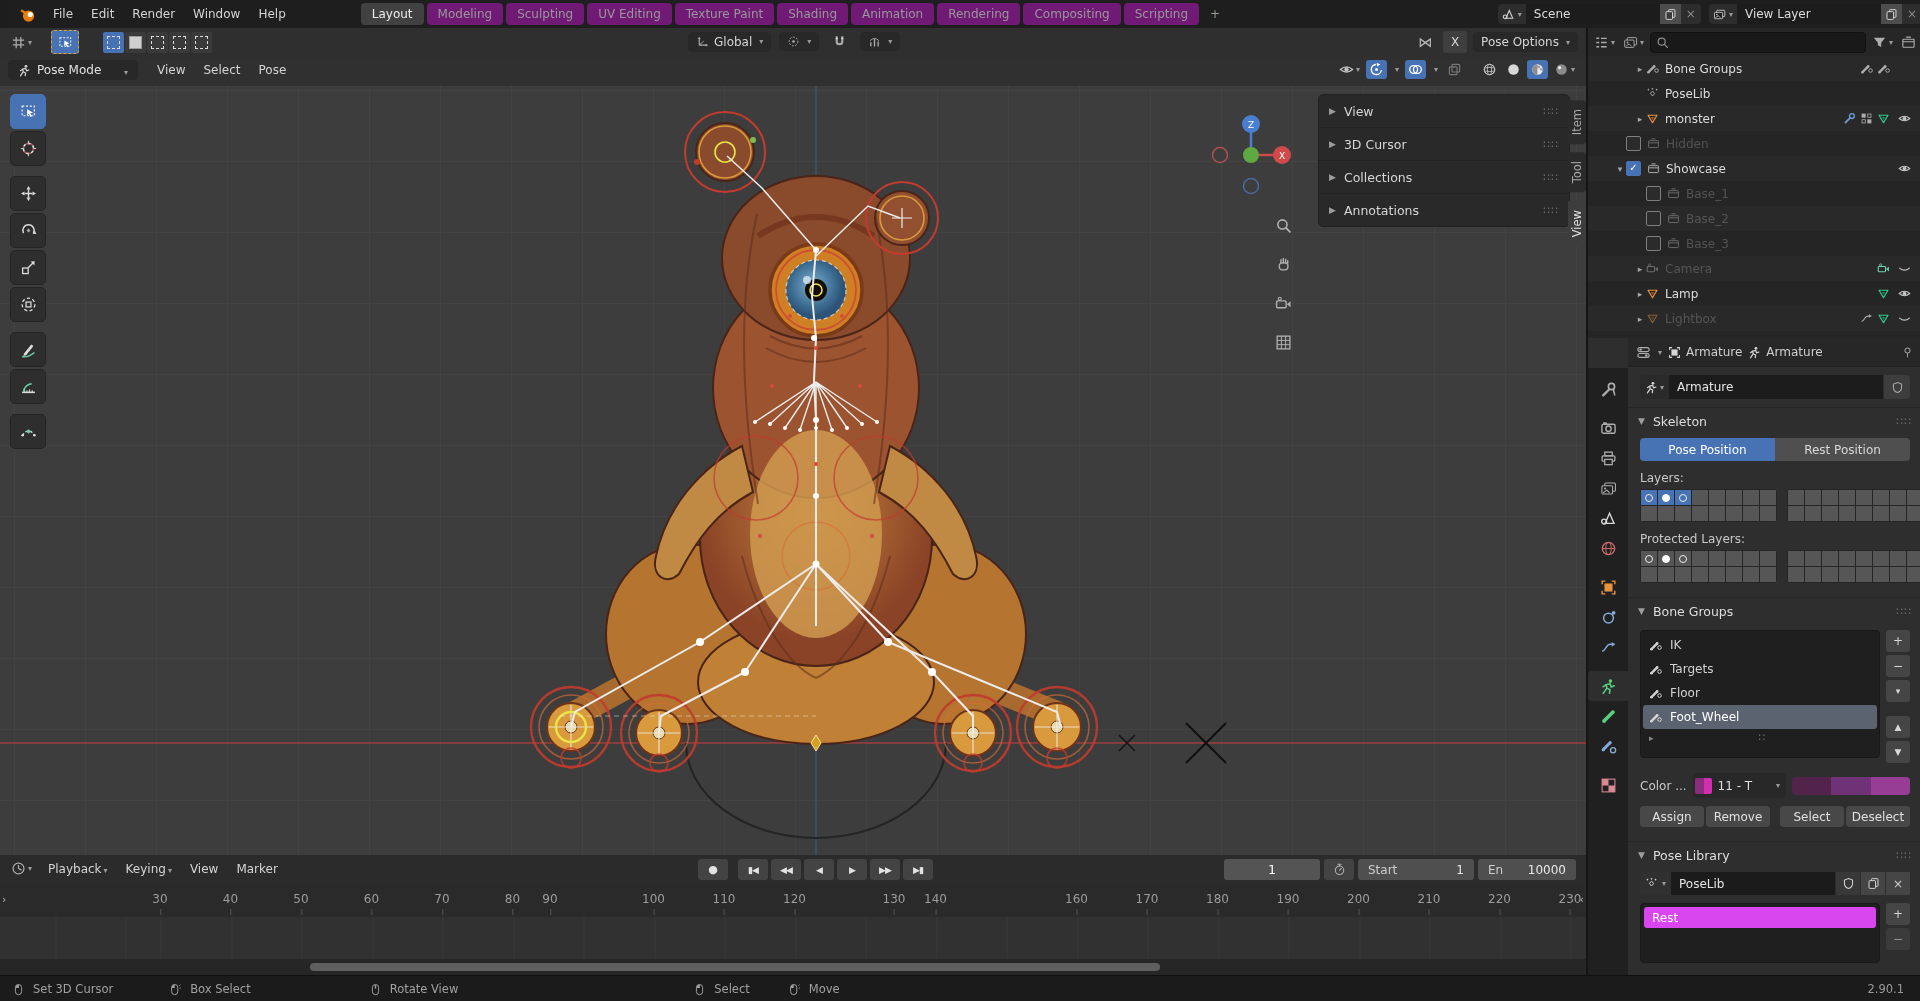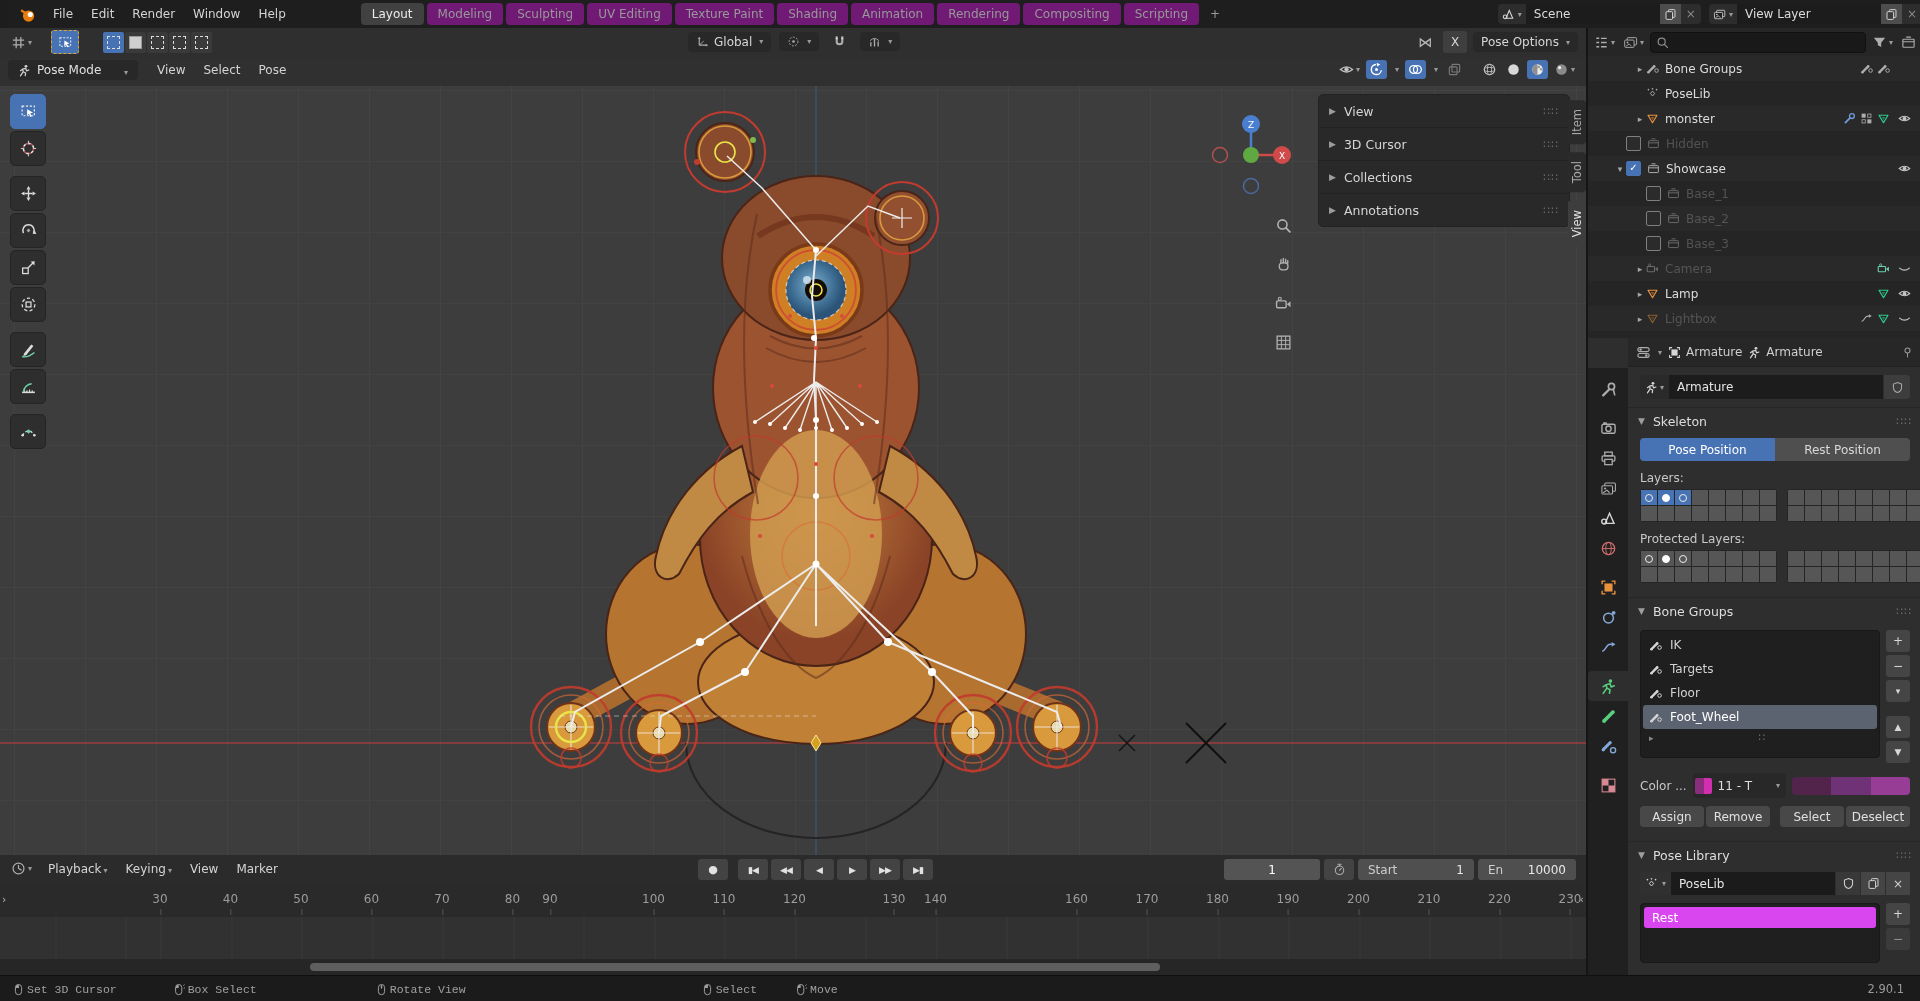--- a/index.html
+++ b/index.html
@@ -165,21 +165,21 @@
   #pl-ico{height:23px;background:#303030;border-radius:4px 0 0 4px;display:flex;align-items:center;padding:0 5px;gap:2px;}
   #pl-name{flex:1;height:23px;background:#1b1b1b;display:flex;align-items:center;padding:0 8px;color:#e4e4e4;}
   .pl-btn{width:24px;height:23px;background:#454545;display:flex;align-items:center;justify-content:center;color:#cfcfcf;margin-left:1px;}
   #pl-body{display:flex;padding:8px 12px 0;gap:6px;}
   #pose-list{flex:1;height:52px;background:#1f1f1f;border:1px solid #181818;border-radius:4px;padding:3px;}
   .pose-item{height:21px;display:flex;align-items:center;padding:0 8px;border-radius:3px;color:#d2d2d2;}
   .pose-item.sel{background:#d946ef;color:#fff;}
 
   
   #statusbar{position:absolute;left:0;top:975px;width:1920px;height:26px;background:#1b1b1b;border-top:1px solid #0f0f0f;display:flex;align-items:center;color:#a0a0a0;font-size:11.5px;}
-  .hint{display:flex;align-items:center;gap:2px;font-family:Liberation Mono, monospace;}
+  .hint{display:flex;align-items:center;gap:8px;}
   #sb-version{margin-left:auto;margin-right:16px;color:#9a9a9a;}
 </style>
 </head>
 <body>
 
 <svg width="0" height="0" style="position:absolute">
 <defs>
 <symbol id="i-blender" viewBox="0 0 16 16">
         <path d="M2,4 L8,8" stroke="#e87d0d" stroke-width="2"></path>
         <circle cx="9" cy="9.5" r="5.3" fill="#e87d0d"></circle>

